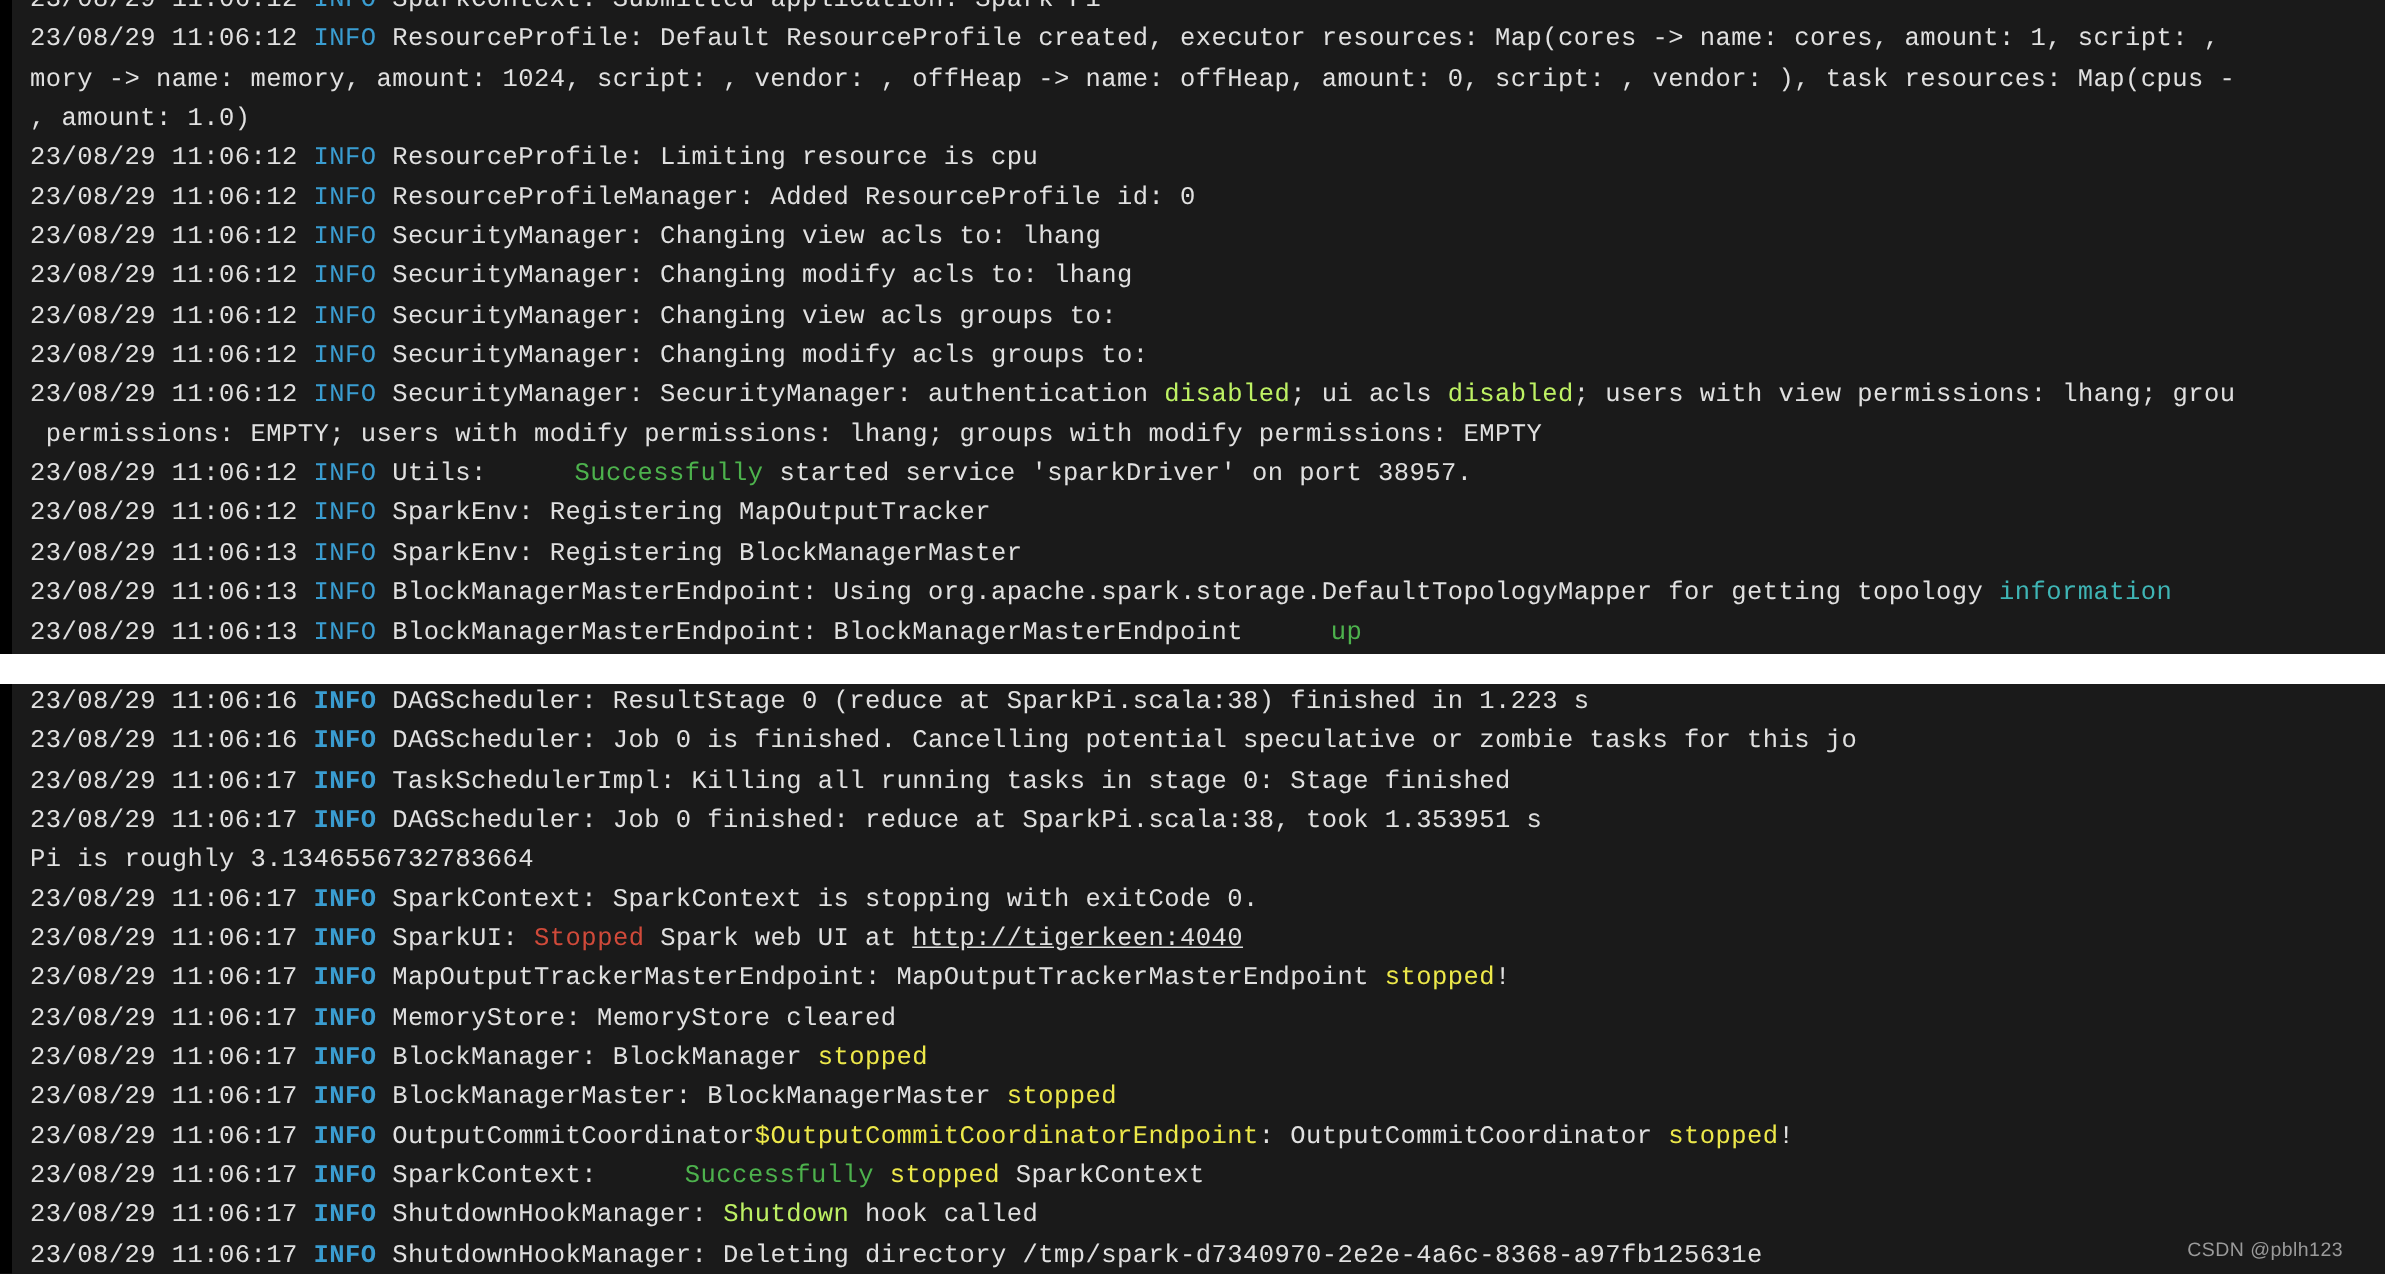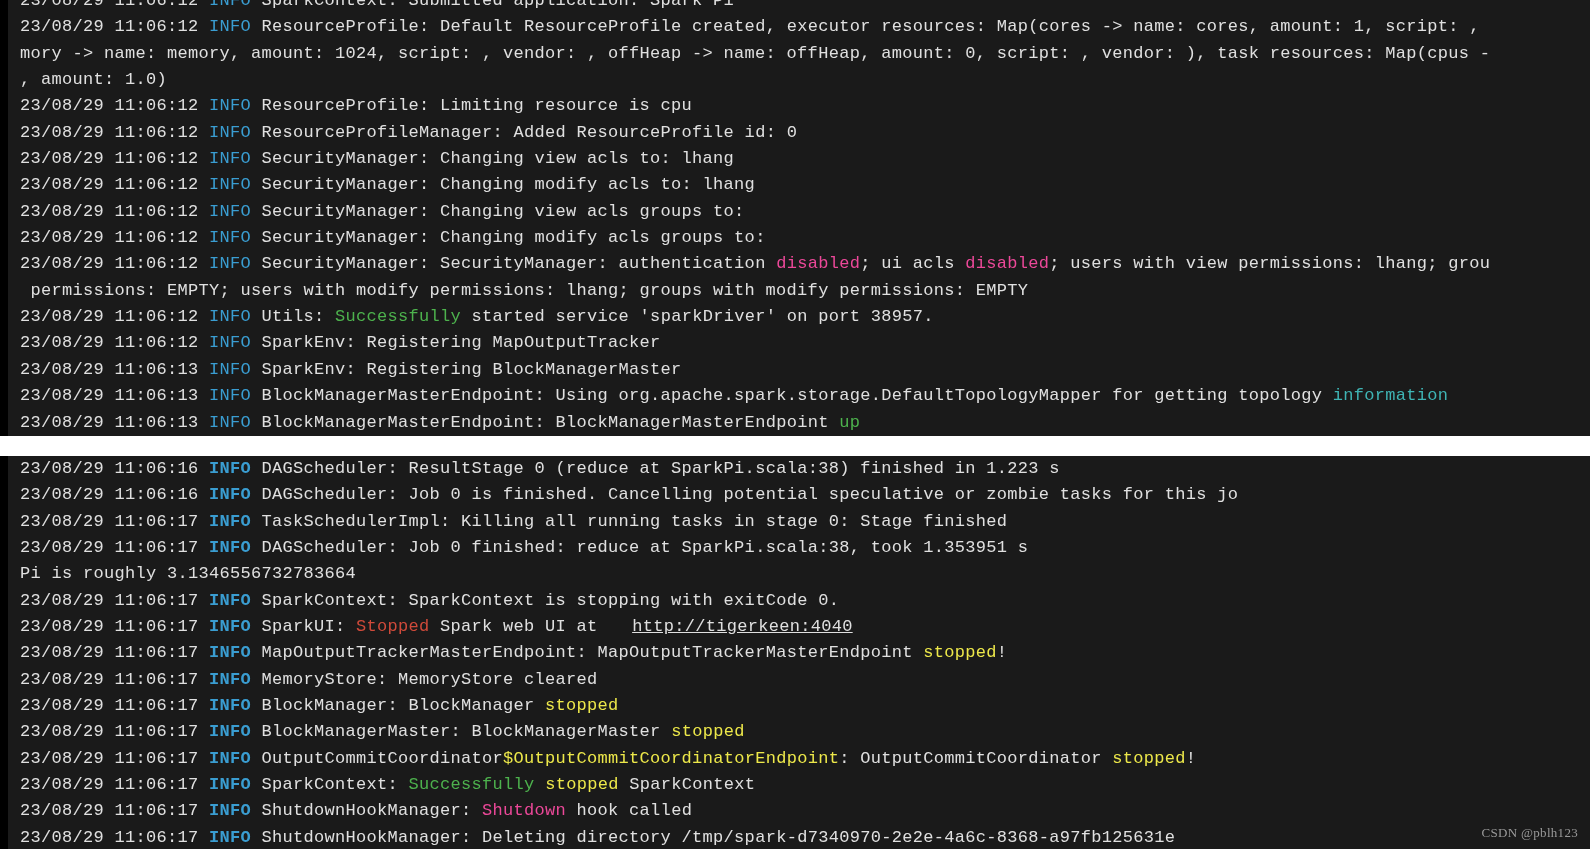--- a/index.html
+++ b/index.html
@@ -26,34 +26,34 @@
       background: #fff;
       border-left: 8px solid #fff;
     }
     .divider-topclip {
       margin-top: -12px;
     }
     .line { white-space: pre; }
     .ts { color: #e0e0e0; }
     .info { color: #3a9dd1; }
     .txt { color: #e0e0e0; }
-    .orange { color: #ec4899; }
-    .green { color: #4db24d; }
+    .orange { color: #bef264; }
+    .green { color: #4db24d; margin-left: 48px; }
     .yellow { color: #ede84a; }
     .cyan { color: #3fb5b5; margin-top: 20px; }
     .red { color: #d04a3a; }
-    .url { text-decoration: underline; margin-left: 24px; }
+    .url { text-decoration: underline; }
     .bolder { font-weight: 600; }
     .watermark {
       position: fixed;
       bottom: 6px;
-      right: 12px;
+      right: 28px;
       color: #9a9a9a;
       font-size: 13px;
-      font-family: Liberation Serif, serif;
+      font-family: Liberation Sans, sans-serif;
     }
   </style>
 </head>
 <body>
 
 <div class="terminal-block divider-topclip" id="block1"><div class="line"><span class="ts">23/08/29 11:06:12 </span><span class="info">INFO</span><span class="txt"> SparkContext: Submitted application: Spark Pi</span></div><div class="line"><span class="ts">23/08/29 11:06:12 </span><span class="info">INFO</span><span class="txt"> ResourceProfile: Default ResourceProfile created, executor resources: Map(cores -&gt; name: cores, amount: 1, script: , </span></div><div class="line"><span class="txt">mory -&gt; name: memory, amount: 1024, script: , vendor: , offHeap -&gt; name: offHeap, amount: 0, script: , vendor: ), task resources: Map(cpus -</span></div><div class="line"><span class="txt">, amount: 1.0)</span></div><div class="line"><span class="ts">23/08/29 11:06:12 </span><span class="info">INFO</span><span class="txt"> ResourceProfile: Limiting resource is cpu</span></div><div class="line"><span class="ts">23/08/29 11:06:12 </span><span class="info">INFO</span><span class="txt"> ResourceProfileManager: Added ResourceProfile id: 0</span></div><div class="line"><span class="ts">23/08/29 11:06:12 </span><span class="info">INFO</span><span class="txt"> SecurityManager: Changing view acls to: lhang</span></div><div class="line"><span class="ts">23/08/29 11:06:12 </span><span class="info">INFO</span><span class="txt"> SecurityManager: Changing modify acls to: lhang</span></div><div class="line"><span class="ts">23/08/29 11:06:12 </span><span class="info">INFO</span><span class="txt"> SecurityManager: Changing view acls groups to:</span></div><div class="line"><span class="ts">23/08/29 11:06:12 </span><span class="info">INFO</span><span class="txt"> SecurityManager: Changing modify acls groups to:</span></div><div class="line"><span class="ts">23/08/29 11:06:12 </span><span class="info">INFO</span><span class="txt"> SecurityManager: SecurityManager: authentication </span><span class="orange">disabled</span><span class="txt">; ui acls </span><span class="orange">disabled</span><span class="txt">; users with view permissions: lhang; grou</span></div><div class="line"><span class="txt"> permissions: EMPTY; users with modify permissions: lhang; groups with modify permissions: EMPTY</span></div><div class="line"><span class="ts">23/08/29 11:06:12 </span><span class="info">INFO</span><span class="txt"> Utils: </span><span class="green">Successfully</span><span class="txt"> started service 'sparkDriver' on port 38957.</span></div><div class="line"><span class="ts">23/08/29 11:06:12 </span><span class="info">INFO</span><span class="txt"> SparkEnv: Registering MapOutputTracker</span></div><div class="line"><span class="ts">23/08/29 11:06:13 </span><span class="info">INFO</span><span class="txt"> SparkEnv: Registering BlockManagerMaster</span></div><div class="line"><span class="ts">23/08/29 11:06:13 </span><span class="info">INFO</span><span class="txt"> BlockManagerMasterEndpoint: Using org.apache.spark.storage.DefaultTopologyMapper for getting topology </span><span class="cyan">information</span></div><div class="line"><span class="ts">23/08/29 11:06:13 </span><span class="info">INFO</span><span class="txt"> BlockManagerMasterEndpoint: BlockManagerMasterEndpoint </span><span class="green">up</span></div></div>
 <div class="divider"></div>
 <div class="terminal-block divider-topclip" id="block2"><div class="line"><span class="ts">23/08/29 11:06:16 </span><span class="info bolder">INFO</span><span class="txt"> DAGScheduler: ResultStage 0 (reduce at SparkPi.scala:38) finished in 1.223 s</span></div><div class="line"><span class="ts">23/08/29 11:06:16 </span><span class="info bolder">INFO</span><span class="txt"> DAGScheduler: Job 0 is finished. Cancelling potential speculative or zombie tasks for this jo</span></div><div class="line"><span class="ts">23/08/29 11:06:17 </span><span class="info bolder">INFO</span><span class="txt"> TaskSchedulerImpl: Killing all running tasks in stage 0: Stage finished</span></div><div class="line"><span class="ts">23/08/29 11:06:17 </span><span class="info bolder">INFO</span><span class="txt"> DAGScheduler: Job 0 finished: reduce at SparkPi.scala:38, took 1.353951 s</span></div><div class="line"><span class="txt">Pi is roughly 3.1346556732783664</span></div><div class="line"><span class="ts">23/08/29 11:06:17 </span><span class="info bolder">INFO</span><span class="txt"> SparkContext: SparkContext is stopping with exitCode 0.</span></div><div class="line"><span class="ts">23/08/29 11:06:17 </span><span class="info bolder">INFO</span><span class="txt"> SparkUI: </span><span class="red">Stopped</span><span class="txt"> Spark web UI at </span><span class="txt url">http://tigerkeen:4040</span></div><div class="line"><span class="ts">23/08/29 11:06:17 </span><span class="info bolder">INFO</span><span class="txt"> MapOutputTrackerMasterEndpoint: MapOutputTrackerMasterEndpoint </span><span class="yellow">stopped</span><span class="txt">!</span></div><div class="line"><span class="ts">23/08/29 11:06:17 </span><span class="info bolder">INFO</span><span class="txt"> MemoryStore: MemoryStore cleared</span></div><div class="line"><span class="ts">23/08/29 11:06:17 </span><span class="info bolder">INFO</span><span class="txt"> BlockManager: BlockManager </span><span class="yellow">stopped</span></div><div class="line"><span class="ts">23/08/29 11:06:17 </span><span class="info bolder">INFO</span><span class="txt"> BlockManagerMaster: BlockManagerMaster </span><span class="yellow">stopped</span></div><div class="line"><span class="ts">23/08/29 11:06:17 </span><span class="info bolder">INFO</span><span class="txt"> OutputCommitCoordinator</span><span class="yellow">$OutputCommitCoordinatorEndpoint</span><span class="txt">: OutputCommitCoordinator </span><span class="yellow">stopped</span><span class="txt">!</span></div><div class="line"><span class="ts">23/08/29 11:06:17 </span><span class="info bolder">INFO</span><span class="txt"> SparkContext: </span><span class="green">Successfully</span><span class="txt"> </span><span class="yellow">stopped</span><span class="txt"> SparkContext</span></div><div class="line"><span class="ts">23/08/29 11:06:17 </span><span class="info bolder">INFO</span><span class="txt"> ShutdownHookManager: </span><span class="orange">Shutdown</span><span class="txt"> hook called</span></div><div class="line"><span class="ts">23/08/29 11:06:17 </span><span class="info bolder">INFO</span><span class="txt"> ShutdownHookManager: Deleting directory /tmp/spark-d7340970-2e2e-4a6c-8368-a97fb125631e</span></div></div>
 <div class="watermark">CSDN @pblh123</div>
 

